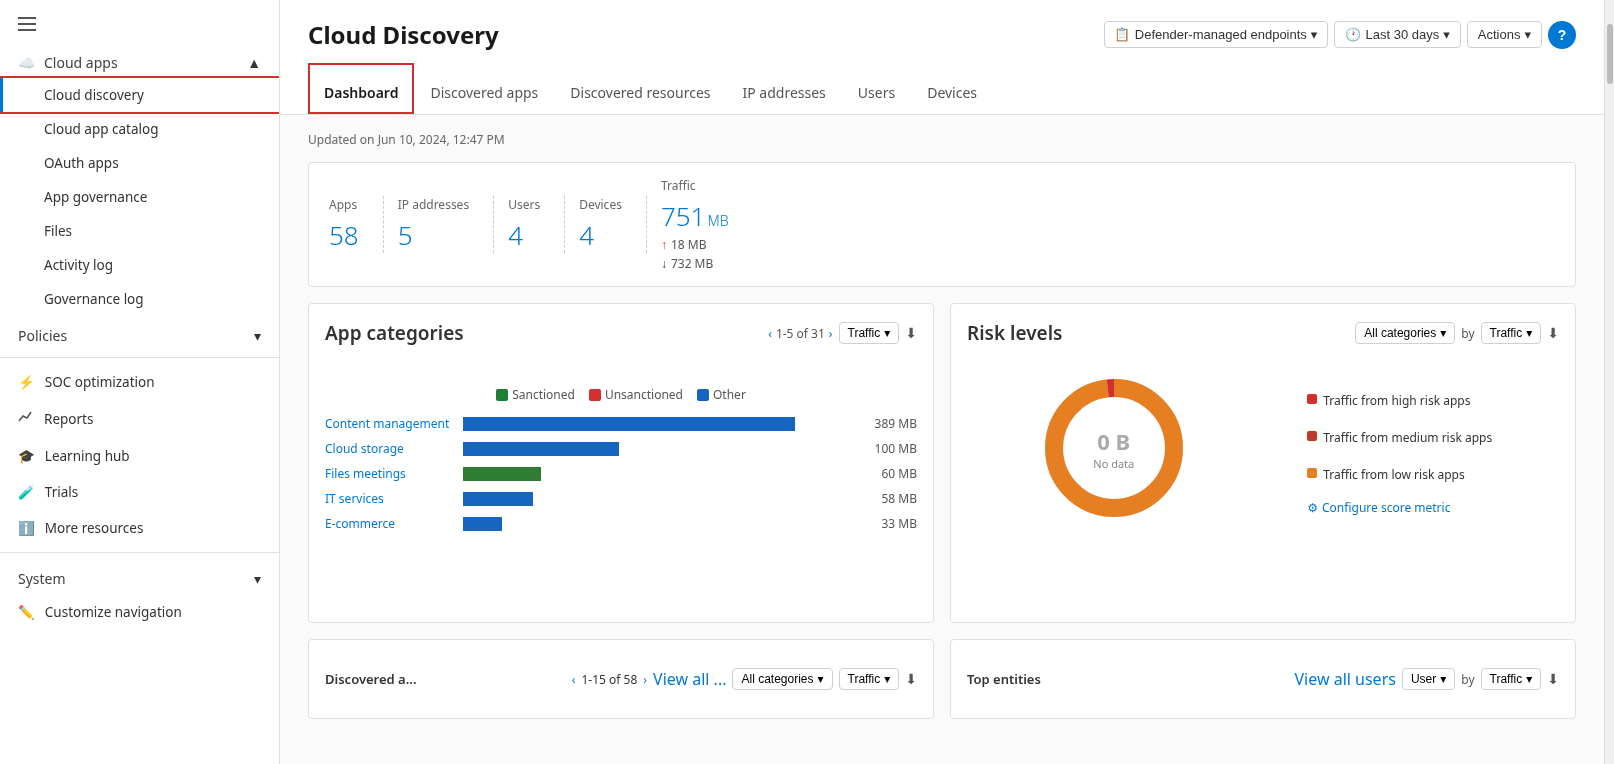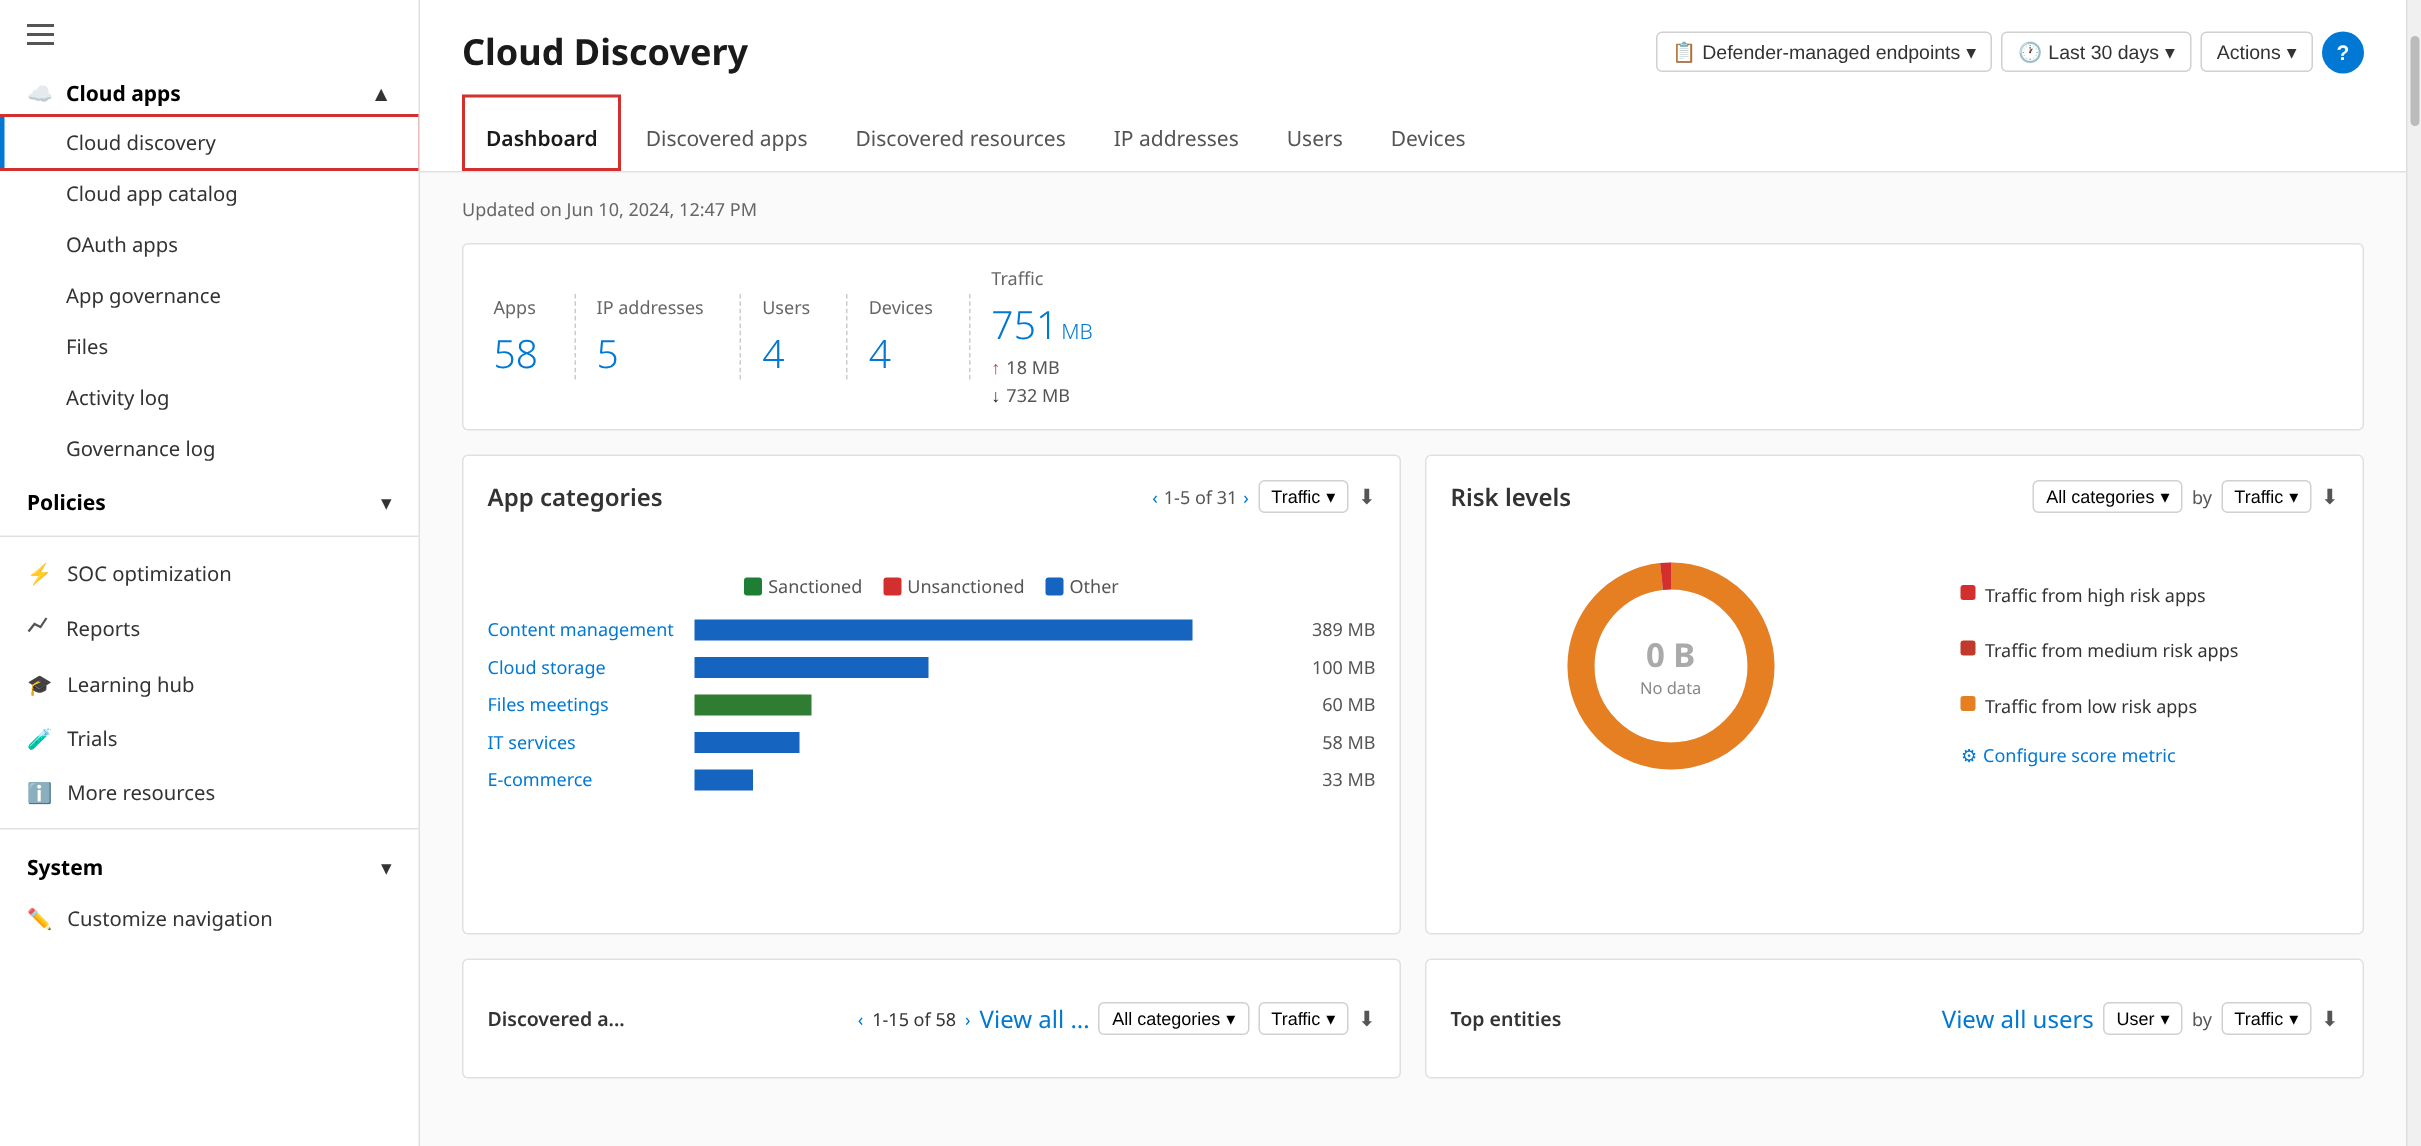--- a/index.html
+++ b/index.html
@@ -24,23 +24,23 @@
       display: flex;
       align-items: center;
       justify-content: space-between;
       padding: 10px 18px 6px;
       cursor: pointer;
     }
     .sidebar-section-header .left {
       display: flex; align-items: center; gap: 8px;
     }
     .sidebar-section-title {
-      font-weight: 700;
+      font-weight: 400;
       font-size: 14px;
-      color: #000000;
+      color: #404040;
       text-align: center;
     }
     .sidebar-item {
       padding: 8px 18px 8px 44px;
       cursor: pointer;
       font-size: 13.5px;
       color: #333;
       position: relative;
     }
     .sidebar-item.active {
@@ -184,21 +184,21 @@
       padding: 16px;
       flex: 1;
       min-height: 320px;
     }
     .card-header {
       display: flex;
       align-items: center;
       justify-content: space-between;
       margin-bottom: 12px;
     }
-    .card-title { font-weight: 600; font-size: 16px; }
+    .card-title { font-weight: 600; font-size: 19px; }
     .card-controls { display: flex; align-items: center; gap: 6px; }
     .pagination { font-size: 12px; color: #555; display: flex; align-items: center; gap: 4px; }
     .pagination .arrow { cursor: pointer; color: #0078d4; font-size: 12px; }
     .dropdown-btn {
       display: flex; align-items: center; gap: 4px;
       border: 1px solid #d0d0d0; border-radius: 4px;
       padding: 3px 8px; font-size: 12px; background: #fff; cursor: pointer;
     }
     .download-btn { cursor: pointer; color: #555; font-size: 14px; border: none; background: none; }
 

